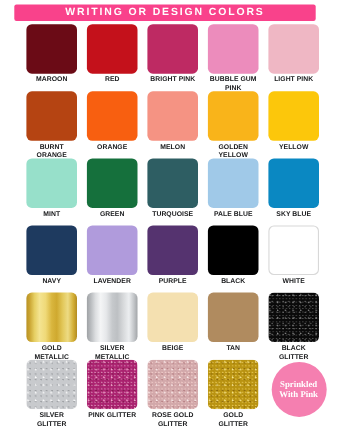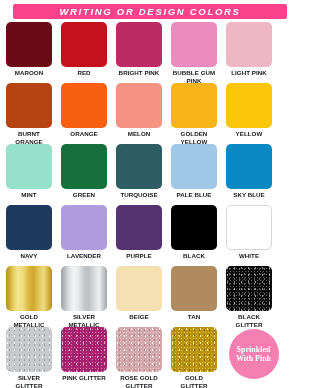--- a/index.html
+++ b/index.html
@@ -17,21 +17,21 @@
   }
   .banner-text{
     color:#ffffff;font-size:9.5px;font-weight:bold;letter-spacing:1.7px;
     line-height:1;white-space:nowrap;
   }
 
   
   .grid{
     position:absolute;left:0;top:22px;width:300px;
     display:grid;grid-template-columns:repeat(5,55px);
-    justify-content:start;padding-left:6px;box-sizing:border-box;
+    justify-content:start;padding-left:24px;box-sizing:border-box;
     row-gap:0;
   }
   .cell{
     width:55px;height:61px;display:flex;flex-direction:column;
     align-items:flex-start;
   }
   .swatch{
     width:46px;height:45px;border-radius:5px;box-sizing:border-box;
     position:relative;overflow:hidden;flex:none;
   }
@@ -107,21 +107,21 @@
   .logo-text{
     color:#ffffff;font-family:"Liberation Serif",serif;font-weight:bold;
     font-size:8px;line-height:9px;text-align:center;
   }
 </style>
 </head>
 <body>
 
 <div id="sheet">
 
-  <div class="banner" style="background: rgb(249, 66, 139); font-style: italic;">
+  <div class="banner" style="background: rgb(249, 66, 139);">
     <span class="banner-text" style="color: rgb(255, 255, 255);">WRITING OR DESIGN COLORS</span>
   </div>
 
   <div class="grid" id="swatch-grid">
       <div class="cell">
         <div class="swatch " style="background: rgb(107, 11, 22);"></div>
         <div class="label">MAROON</div>
       </div>
       <div class="cell">
         <div class="swatch " style="background: rgb(196, 17, 27);"></div>

